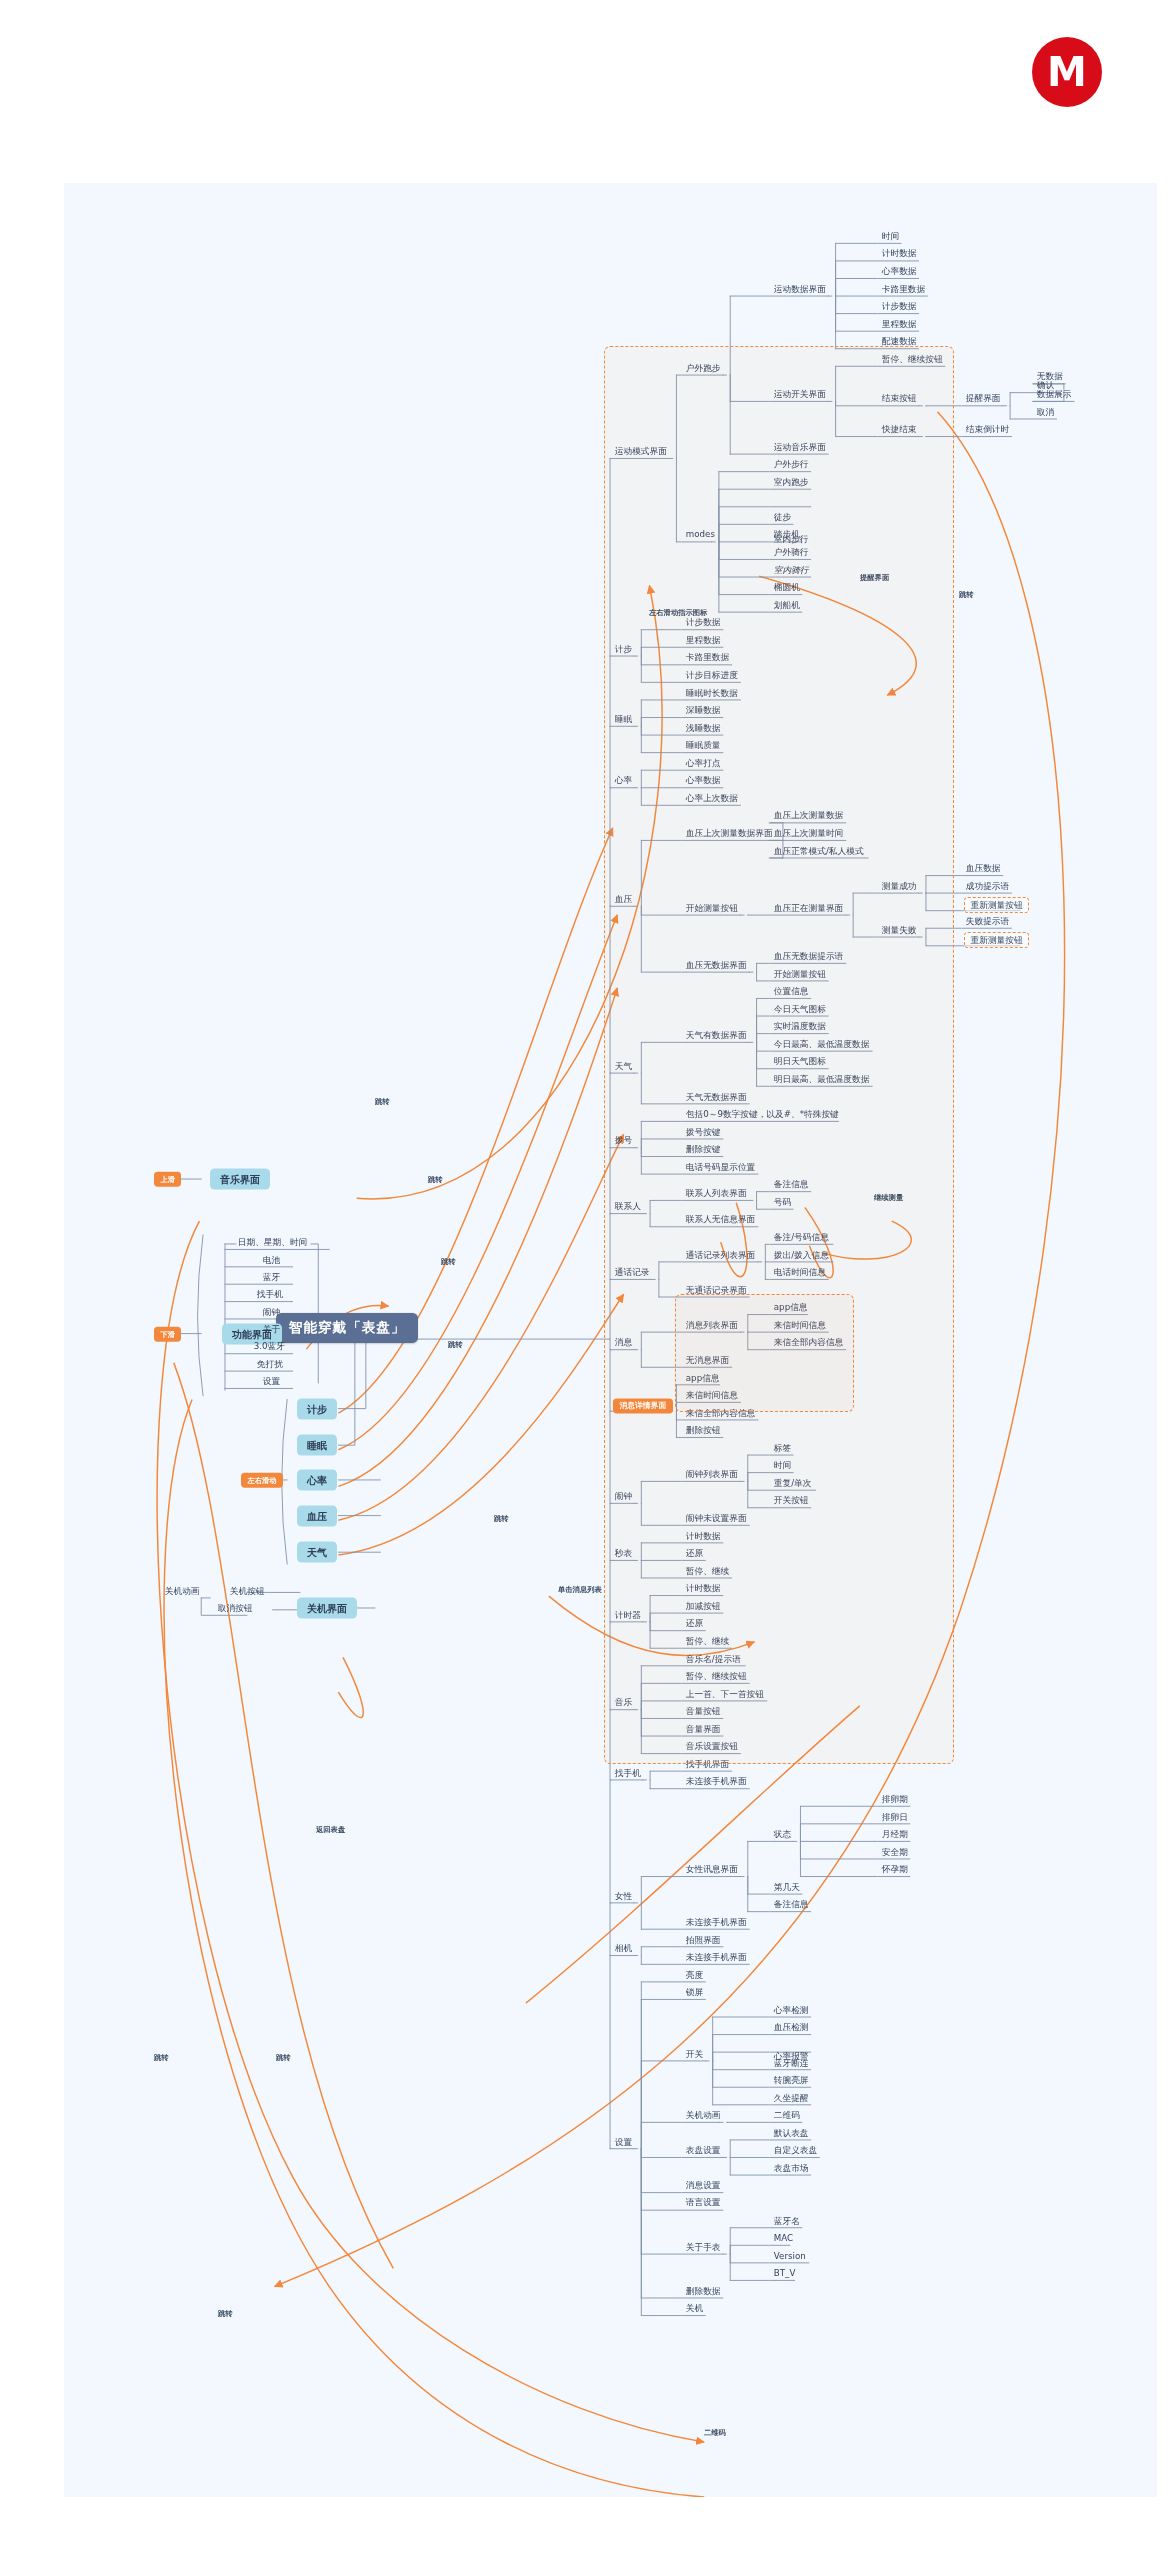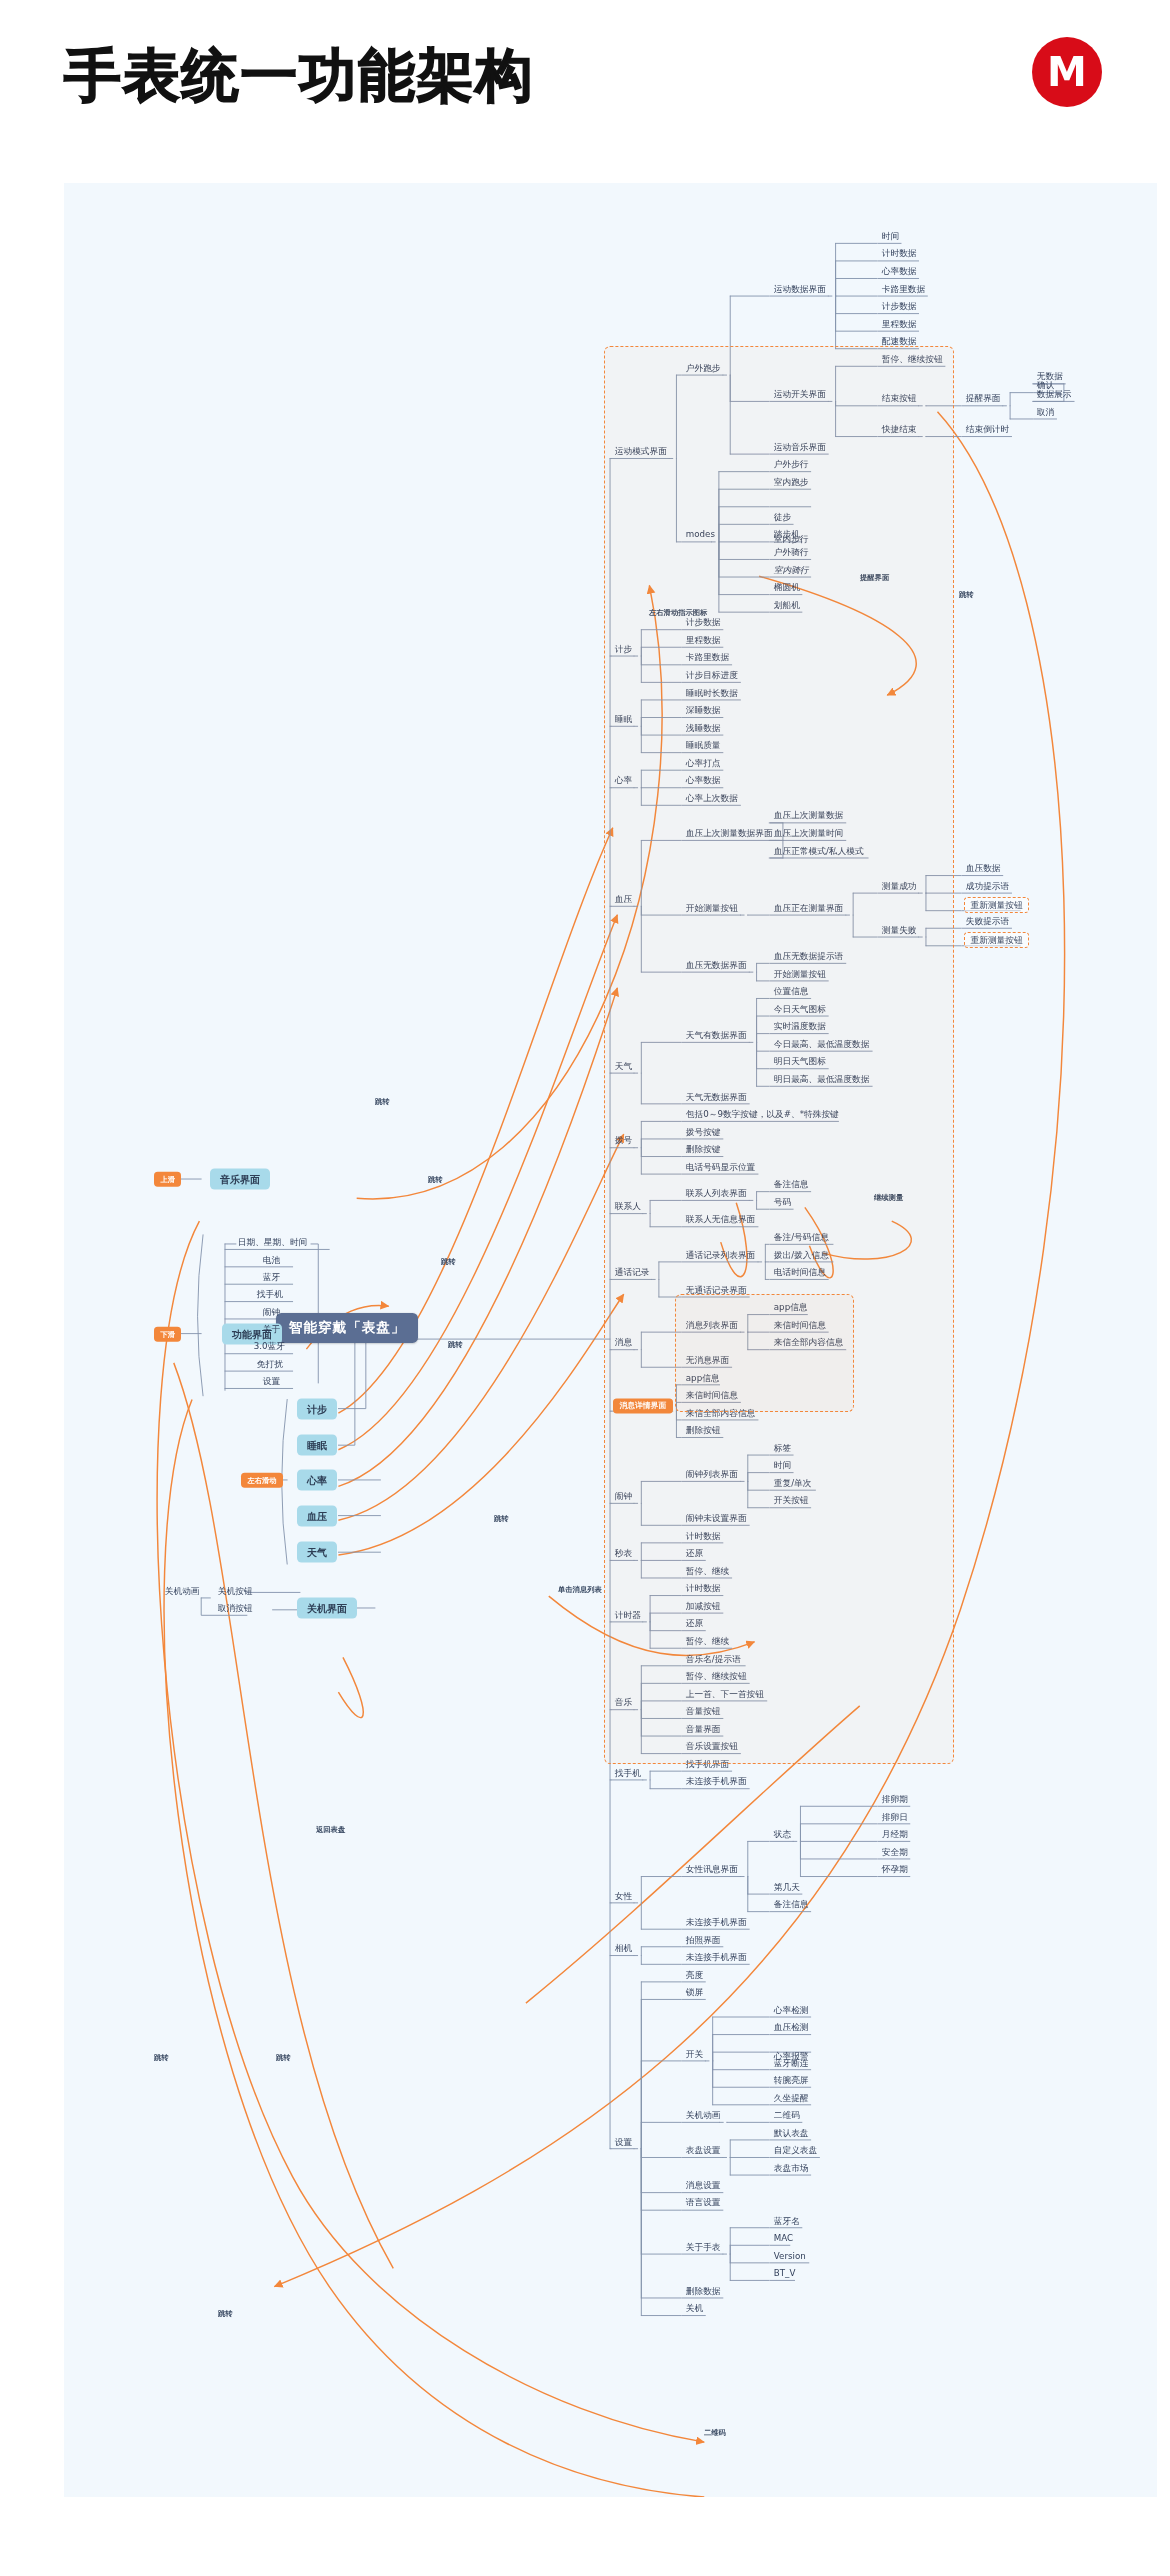--- a/index.html
+++ b/index.html
@@ -86,21 +86,20 @@
     border-radius:3.7px;
     padding:2.7px 5.5px;
     background:rgba(255,255,255,.5);
     color:#33415c;
   }
 </style>
 </head>
 <body>
 
 <div id="header">
-  <div id="page-title">手表统一功能架构</div>
   <div id="logo-badge">M</div>
 </div>
 
 <div id="canvas">
 
   <svg id="edges" viewBox="0 0 1195 2530">
     <defs>
       <marker id="ah" markerWidth="7" markerHeight="7" refX="5.6" refY="3" orient="auto">
         <path d="M0,0 L6,3 L0,6 z" fill="#f3873b"></path>
       </marker>
@@ -693,21 +692,21 @@
       <div class="node plain" style="left: 172px; top: 1061px;">日期、星期、时间</div>
       <div class="node plain" style="left: 197px; top: 1079px;">电池</div>
       <div class="node plain" style="left: 197px; top: 1096px;">蓝牙</div>
       <div class="node plain" style="left: 191px; top: 1113px;">找手机</div>
       <div class="node plain" style="left: 197px; top: 1131px;">闹钟</div>
       <div class="node plain" style="left: 197px; top: 1148px;">关于</div>
       <div class="node plain" style="left: 188px; top: 1165px;">3.0蓝牙</div>
       <div class="node plain" style="left: 191px; top: 1183px;">免打扰</div>
       <div class="node plain" style="left: 197px; top: 1200px;">设置</div>
       <div class="node plain" style="left: 99px; top: 1410px;">关机动画</div>
-      <div class="node plain" style="left: 152px; top: 1410px;">关机按钮</div>
+      <div class="node plain" style="left: 164px; top: 1410px;">关机按钮</div>
       <div class="node plain" style="left: 152px; top: 1427px;">取消按钮</div>
       <div class="node plain" style="left: 816px; top: 55px;">时间</div>
       <div class="node plain" style="left: 816px; top: 72px;">计时数据</div>
       <div class="node plain" style="left: 816px; top: 90px;">心率数据</div>
       <div class="node plain" style="left: 816px; top: 108px;">卡路里数据</div>
       <div class="node plain" style="left: 816px; top: 125px;">计步数据</div>
       <div class="node plain" style="left: 816px; top: 143px;">里程数据</div>
       <div class="node plain" style="left: 816px; top: 160px;">配速数据</div>
       <div class="node plain" style="left: 708px; top: 108px;">运动数据界面</div>
       <div class="node plain" style="left: 816px; top: 178px;">暂停、继续按钮</div>

